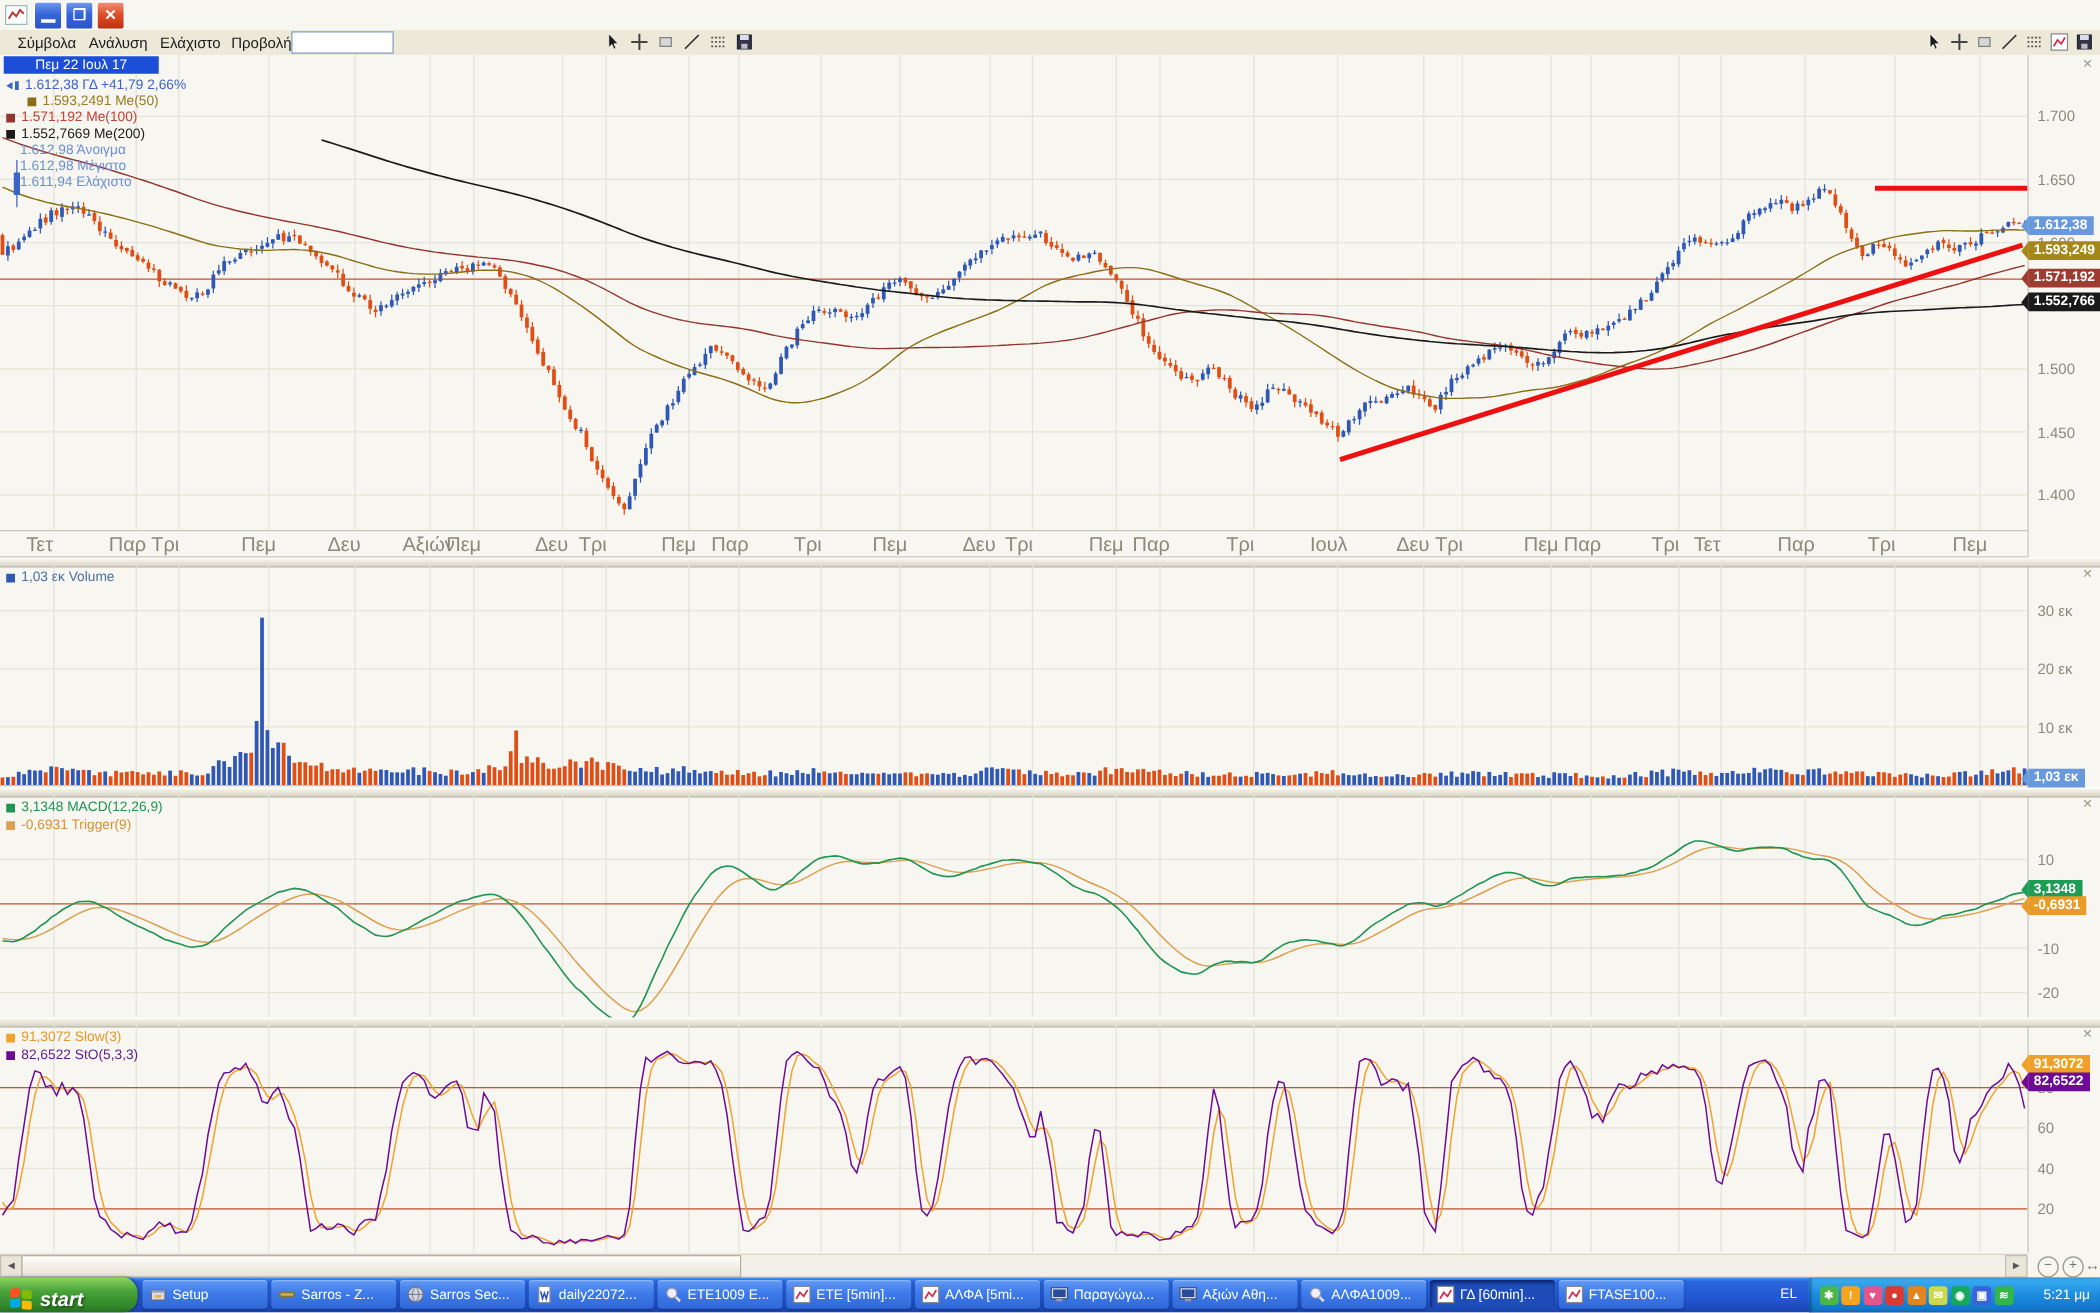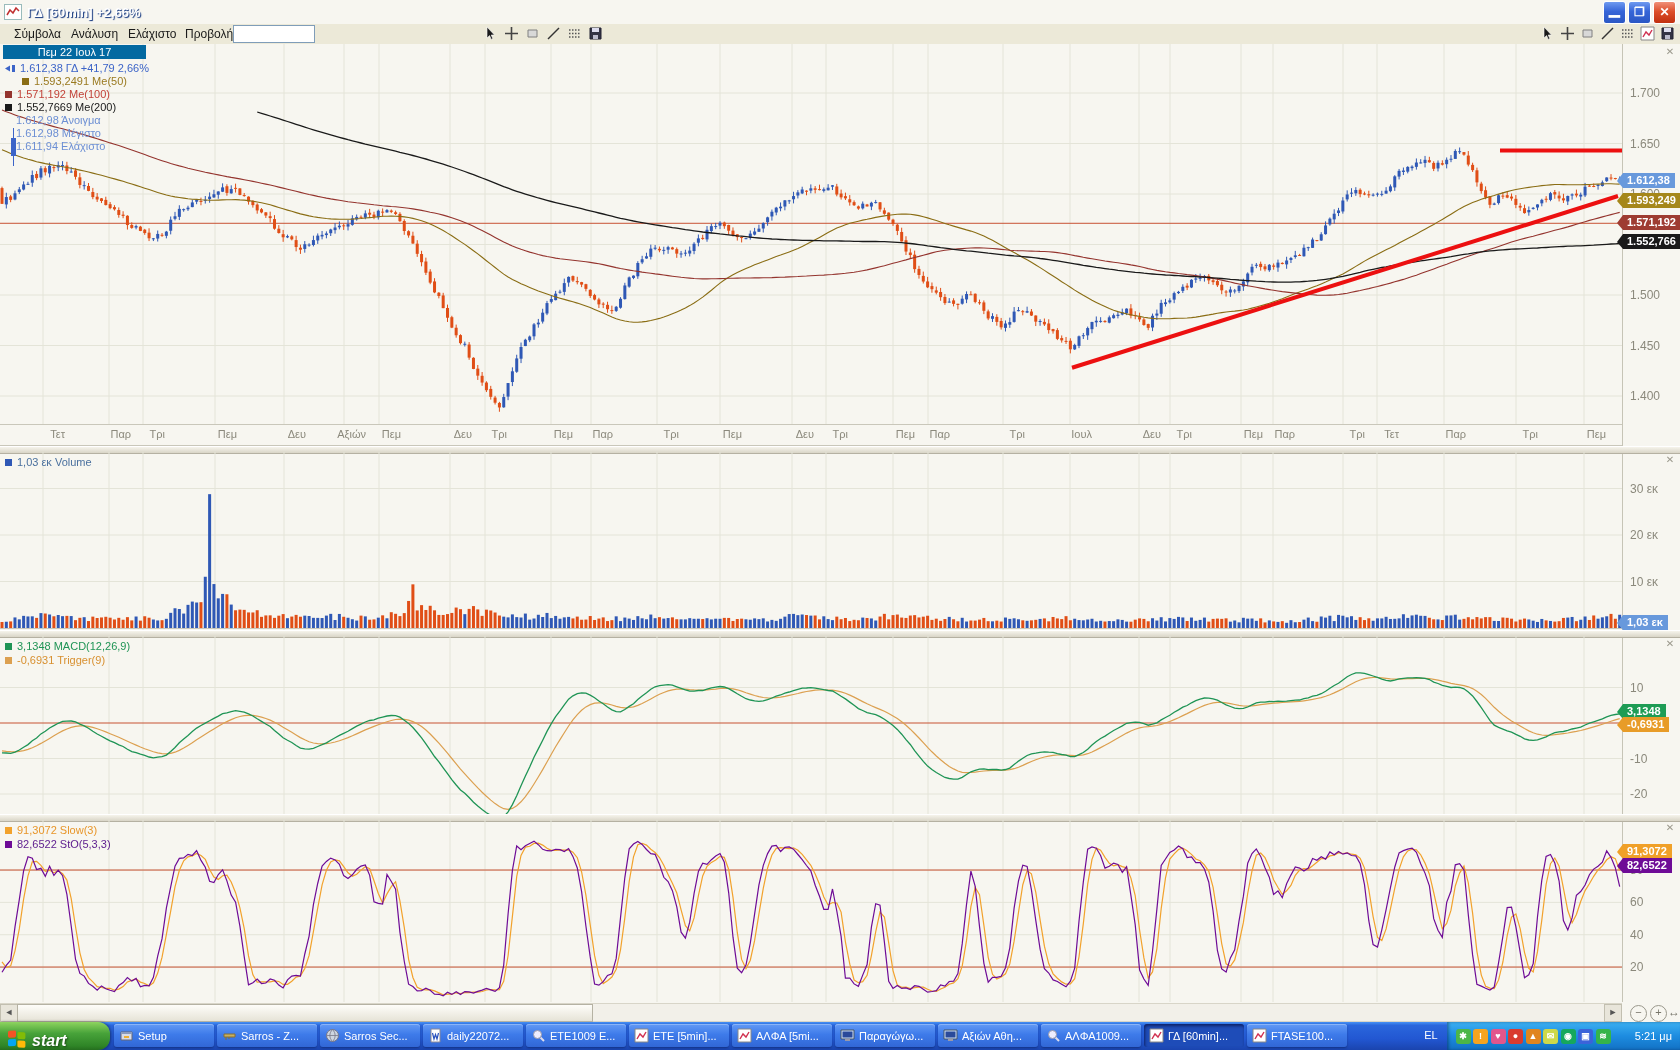--- a/index.html
+++ b/index.html
@@ -26,29 +26,29 @@
   .syminput{position:absolute;left:233px;top:1px;width:76px;height:14px;border:1px solid #7f9db9;
     background:#fff;font-size:11px;padding:1px 2px;}
   .tbico{position:absolute;top:2px;width:17px;height:16px;}
   
   #chart{position:absolute;left:0;top:44px;width:1680px;height:978px;background:#f7f6f0;}
   .panelsvg{position:absolute;left:0;}
   .gutterline{position:absolute;left:1622px;top:0;width:1px;height:958px;background:#c6c4b6;}
   .splitter{position:absolute;left:0;width:1680px;height:6px;
     background:linear-gradient(#f6f4ec,#d9d5c7);border-top:1px solid #fff;border-bottom:1px solid #b5b1a2;}
   .axis-tick{position:absolute;left:1630px;font-size:12px;color:#8b897c;white-space:nowrap;}
-  .xdate{position:absolute;width:44px;text-align:right;font-size:11px;color:#8b897c;top:384px;}
+  .xdate{position:absolute;width:44px;text-align:left;font-size:16px;color:#8b897c;top:384px;}
   .datestrip-top{position:absolute;left:0;top:380px;width:1622px;height:1px;background:#c9c7ba;}
   .datestrip-bot{position:absolute;left:0;top:401px;width:1622px;height:1px;background:#c9c7ba;}
   .flag{position:absolute;left:1623px;height:15px;line-height:15px;color:#fff;
     font-size:11px;font-weight:bold;padding:0 5px 0 4px;white-space:nowrap;}
   .flag::before{content:"";position:absolute;left:-6px;top:0;width:0;height:0;
     border-top:8px solid transparent;border-bottom:7px solid transparent;
     border-right:6px solid var(--c);}
-  .legend-hdr{position:absolute;left:3px;top:1px;width:143px;height:14px;background:#0369a1;
+  .legend-hdr{position:absolute;left:3px;top:1px;width:124px;height:14px;background:#1d4ed8;
     color:#fff;font-size:11px;text-align:center;line-height:14px;}
   .legend-row{position:absolute;font-size:11px;white-space:nowrap;display:flex;align-items:center;}
   .legend-row .sq{display:inline-block;width:7px;height:7px;margin-right:5px;}
   .panel-close{position:absolute;left:1664px;width:12px;height:12px;color:#9b998c;font-size:10px;
     line-height:12px;text-align:center;cursor:default;}
   .lgcandle{position:absolute;left:9px;}
   
   #hscroll{position:absolute;left:0;top:1003px;width:1622px;height:17px;background:#f2f0e9;
     border-top:1px solid #d8d5c8;border-bottom:1px solid #d8d5c8;}
   .sarrow{position:absolute;top:0;width:16px;height:16px;background:#e8e5da;border:1px solid #c2bfb0;
@@ -84,21 +84,20 @@
 </style>
 </head>
 <body>
 
 <div class="titlebar">
   <span class="appico">
     <svg width="16" height="14">
         <polyline points="2,10 5,5 8,8 11,3 14,6" fill="none" stroke="#c03030" stroke-width="1.5"></polyline>
       </svg>
   </span>
-  <span class="wtitle">ΓΔ [60min] +2,66%</span>
   <span class="winbtns">
     <span class="wbtn min">
         <span>▁</span>
       </span>
     <span class="wbtn max">
         <span>❐</span>
       </span>
     <span class="wbtn close">
         <span>✕</span>
       </span>

